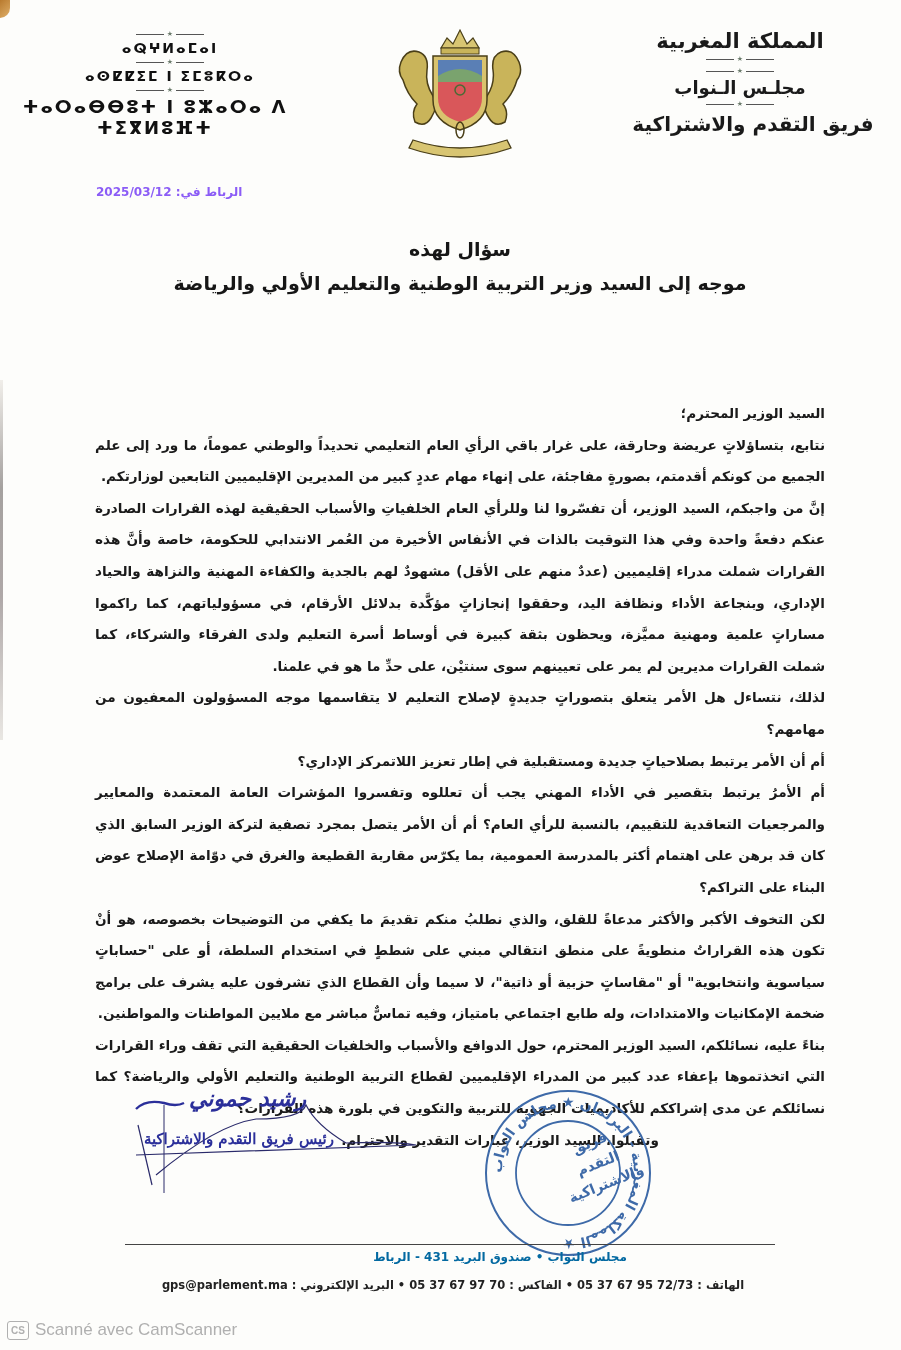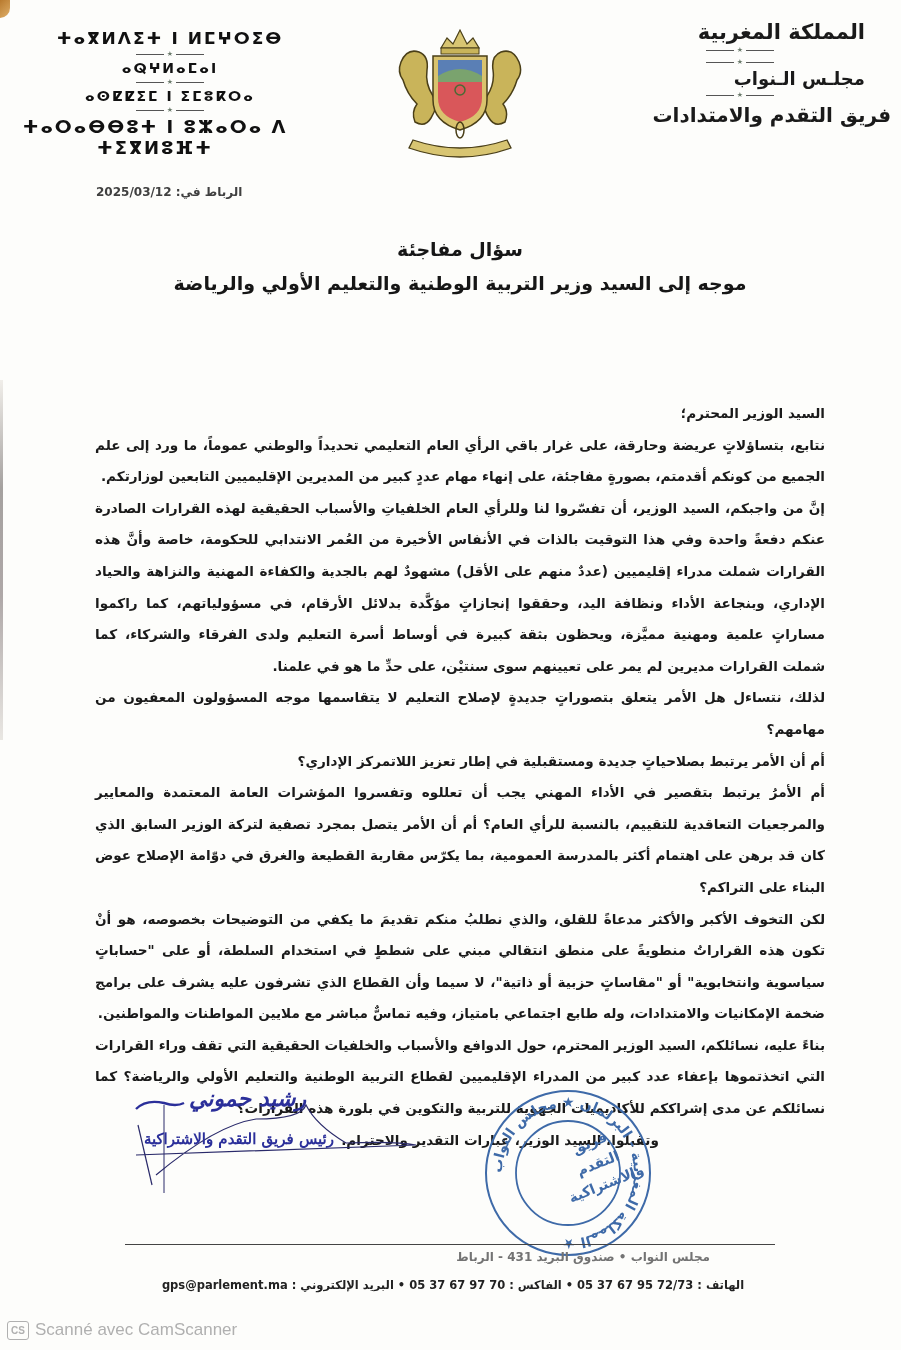--- a/index.html
+++ b/index.html
@@ -26,24 +26,24 @@
   .tif { font-family: "DejaVu Sans", sans-serif; font-weight: bold; letter-spacing: 2px; color: #111; }
   .tif.l1 { font-size: 17px; }
   .tif.l2 { font-size: 14px; }
   .tif.l3 { font-size: 14px; }
   .tif.l4 { font-size: 18px; margin-left: -30px; }
   .sep { display: flex; align-items: center; justify-content: center; gap: 3px; height: 12px; }
   .sep .ln { width: 28px; height: 1px; background: #555; }
   .sep .st { font-size: 7px; color: #6a7a6a; line-height: 1; }
   .date-line {
     position: absolute; left: 96px; top: 185px; font-size: 12px; font-weight: bold;
-    direction: rtl; color: #404040;
+    direction: rtl; color: #8b5cf6;
   }
   .hdr-right {
-    position: absolute; right: 36px; top: 20px; width: 250px; text-align: right;
+    position: absolute; right: 36px; top: 29px; width: 250px; text-align: center;
     direction: rtl;
   }
   .hr-t { font-family: "DejaVu Sans", sans-serif; font-weight: bold; color: #1a1a1a; }
   .hr-t.k { font-size: 21px; }
   .hr-t.p { font-size: 18px; }
   .hr-t.n { font-size: 18px; }
   .hr-t.g { font-size: 20px; margin-top: 2px; margin-right: -26px; }
   .crest {
     position: absolute; left: 393px; top: 22px; width: 134px; height: 140px;
   }
@@ -80,22 +80,22 @@
   .stamp-inner-text {
     position: absolute; left: 558px; top: 1130px; width: 80px; text-align: center;
     direction: rtl; font-size: 14px; color: #3e6aa8; font-weight: bold; line-height: 22px;
     transform: rotate(-22deg);
   }
   
   .footer-rule {
     position: absolute; left: 125px; top: 1244px; width: 650px; height: 1px; background: #444;
   }
   .foot1 {
-    position: absolute; left: 290px; top: 1250px; width: 420px; text-align: right; direction: rtl;
-    font-size: 12px; font-weight: bold; color: #737373;
+    position: absolute; left: 290px; top: 1250px; width: 420px; text-align: center; direction: rtl;
+    font-size: 12px; font-weight: bold; color: #0369a1;
   }
   .foot2 {
     position: absolute; left: 118px; top: 1278px; width: 670px; direction: rtl; text-align: center;
     font-size: 11.5px; font-weight: bold; color: #222; white-space: nowrap;
   }
   .foot2 .ltr { direction: ltr; unicode-bidi: embed; }
   .cam {
     position: absolute; left: 7px; top: 1320px; display: flex; align-items: center; gap: 6px;
     color: #b0b0b0; font-family: "Liberation Sans", sans-serif; font-size: 17px;
   }
@@ -104,21 +104,20 @@
     font-size: 10px; display: flex; align-items: center; justify-content: center; font-weight: bold;
   }
 </style>
 </head>
 <body>
 
 <div class="corner-tab"></div>
 <div class="left-edge"></div>
 
 <div class="hdr-left">
-  <div class="tif l1">ⵜⴰⴳⵍⴷⵉⵜ ⵏ ⵍⵎⵖⵔⵉⴱ</div>
   <div class="sep">
       <span class="ln"></span>
       <span class="st">★</span>
       <span class="ln"></span>
     </div>
   <div class="tif l2">ⴰⵕⵖⵍⴰⵎⴰⵏ</div>
   <div class="sep">
       <span class="ln"></span>
       <span class="st">★</span>
       <span class="ln"></span>
@@ -165,25 +164,25 @@
       <span class="ln"></span>
       <span class="st">★</span>
       <span class="ln"></span>
     </div>
   <div class="hr-t n">مجلـس الـنواب</div>
   <div class="sep">
       <span class="ln"></span>
       <span class="st">★</span>
       <span class="ln"></span>
     </div>
-  <div class="hr-t g">فريق التقدم والامتدادات</div>
+  <div class="hr-t g">فريق التقدم والاشتراكية</div>
 </div>
 
 <div class="title-block">
-  <div class="t1">سؤال مفاجئة</div>
+  <div class="t1">سؤال لهذه</div>
   <div class="t2">موجه إلى السيد وزير التربية الوطنية والتعليم الأولي والرياضة</div>
 </div>
 
 <div class="body">
   <p>السيد الوزير المحترم؛</p>
   <p>نتابع، بتساؤلاتٍ عريضة وحارقة، على غرار باقي الرأي العام التعليمي تحديداً والوطني عموماً، ما ورد إلى علم الجميع من كونكم أقدمتم، بصورةٍ مفاجئة، على إنهاء مهام عددٍ كبير من المديرين الإقليميين التابعين لوزارتكم.</p>
   <p>إنَّ من واجبكم، السيد الوزير، أن تفسّروا لنا وللرأي العام الخلفياتِ والأسباب الحقيقية لهذه القرارات الصادرة عنكم دفعةً واحدة وفي هذا التوقيت بالذات في الأنفاس الأخيرة من العُمر الانتدابي للحكومة، خاصة وأنَّ هذه القرارات شملت مدراء إقليميين (عددٌ منهم على الأقل) مشهودٌ لهم بالجدية والكفاءة المهنية والنزاهة والحياد الإداري، وبنجاعة الأداء ونظافة اليد، وحققوا إنجازاتٍ مؤكَّدة بدلائل الأرقام، في مسؤولياتهم، كما راكموا مساراتٍ علمية ومهنية مميَّزة، ويحظون بثقة كبيرة في أوساط أسرة التعليم ولدى الفرقاء والشركاء، كما شملت القرارات مديرين لم يمر على تعيينهم سوى سنتيْن، على حدِّ ما هو في علمنا.</p>
   <p>لذلك، نتساءل هل الأمر يتعلق بتصوراتٍ جديدةٍ لإصلاح التعليم لا يتقاسمها موجه المسؤولون المعفيون من مهامهم؟</p>
   <p>أم أن الأمر يرتبط بصلاحياتٍ جديدة ومستقبلية في إطار تعزيز اللاتمركز الإداري؟</p>
   <p>أم الأمرُ يرتبط بتقصير في الأداء المهني يجب أن تعللوه وتفسروا المؤشرات العامة المعتمدة والمعايير والمرجعيات التعاقدية للتقييم، بالنسبة للرأي العام؟ أم أن الأمر يتصل بمجرد تصفية لتركة الوزير السابق الذي كان قد برهن على اهتمام أكثر بالمدرسة العمومية، بما يكرّس مقاربة القطيعة والغرق في دوّامة الإصلاح عوض البناء على التراكم؟</p>

